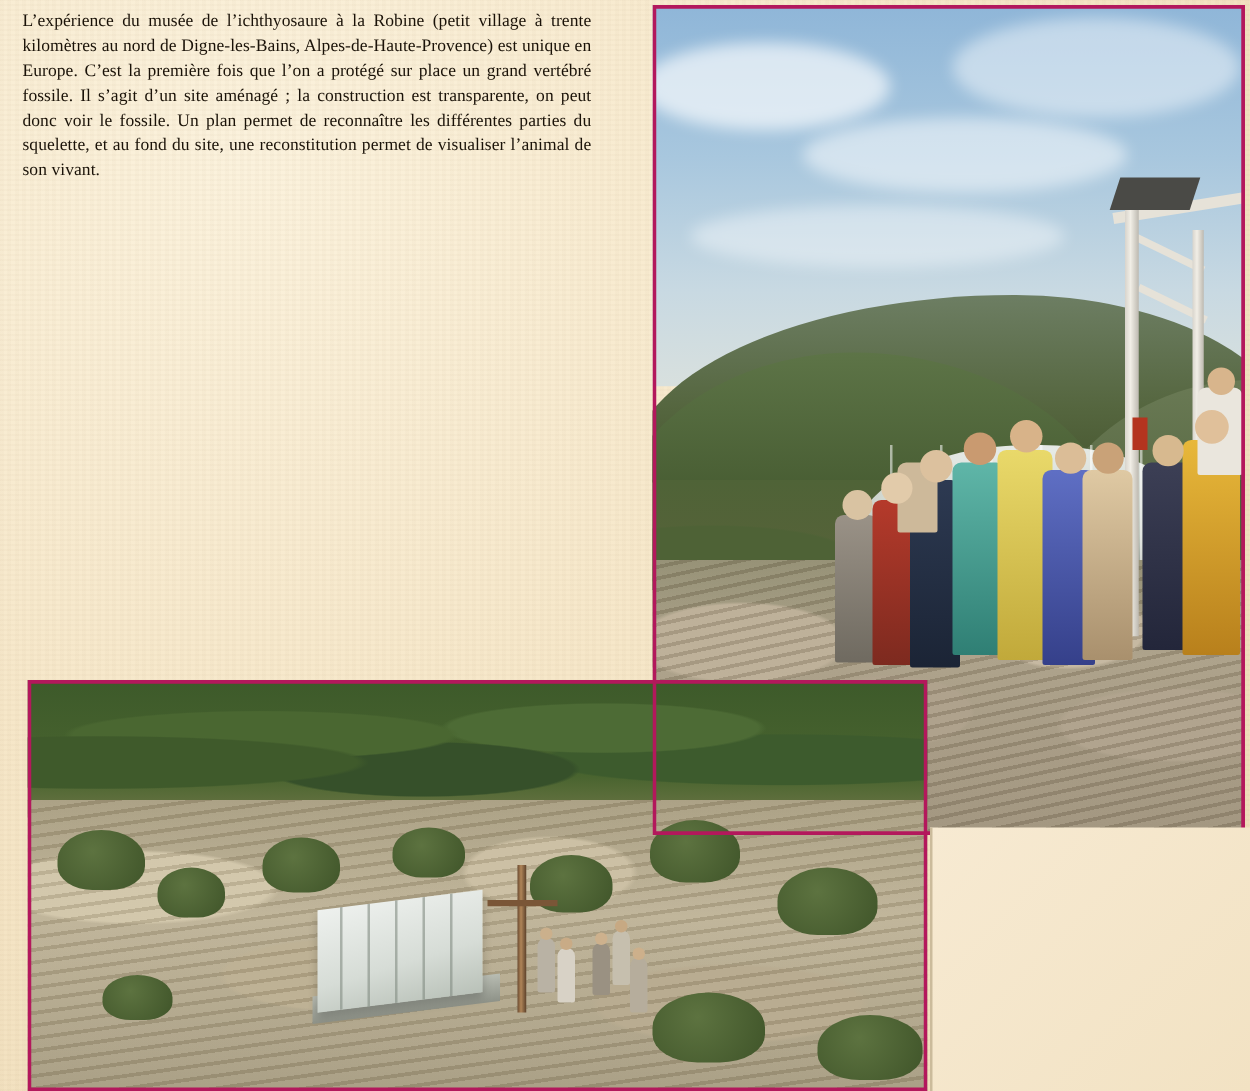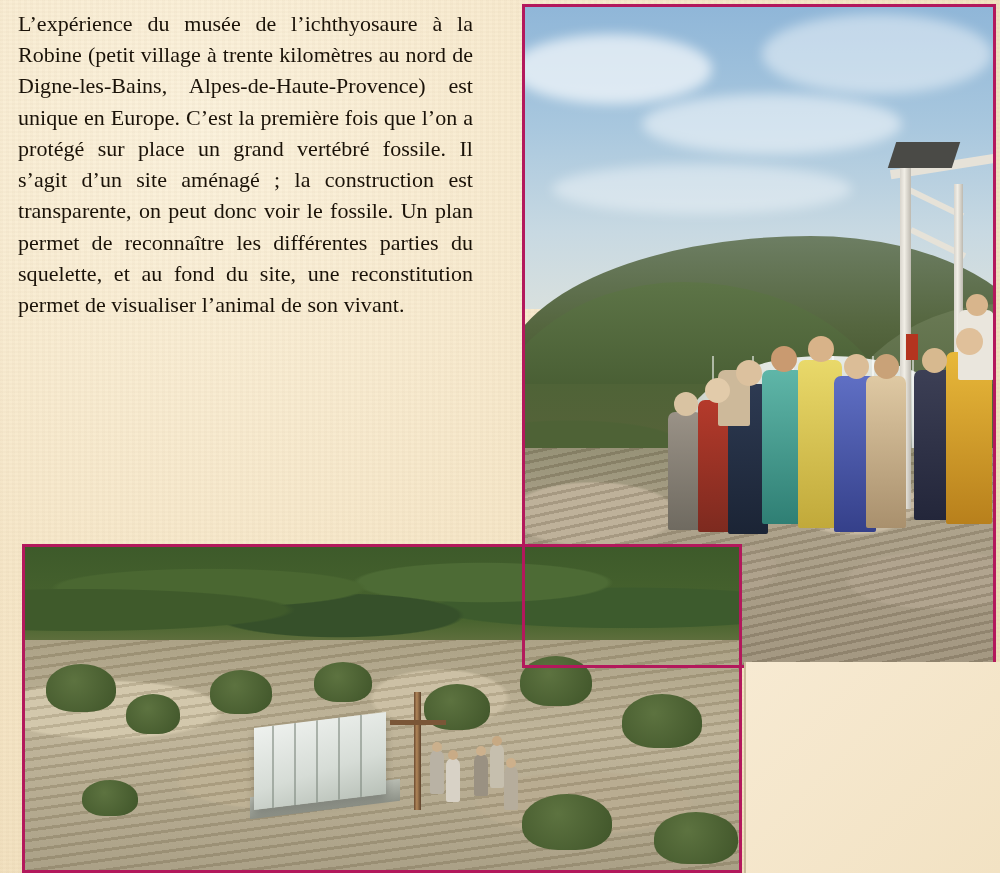--- a/index.html
+++ b/index.html
@@ -55,21 +55,21 @@
     font-weight: bold;
     font-size: 19.5px;
     line-height: 1.43;
     color: #1a1208;
     margin: 0 0 18px 0;
     text-align: justify;
     width: 455px;
     letter-spacing: .1px;
   }
   .body-par {
-    font-size: 22px;
+    font-size: 14px;
     line-height: 1.42;
     color: #1a1208;
     margin: 0;
     text-align: justify;
     width: 455px;
     letter-spacing: .05px;
   }
 
   
   .photo {

